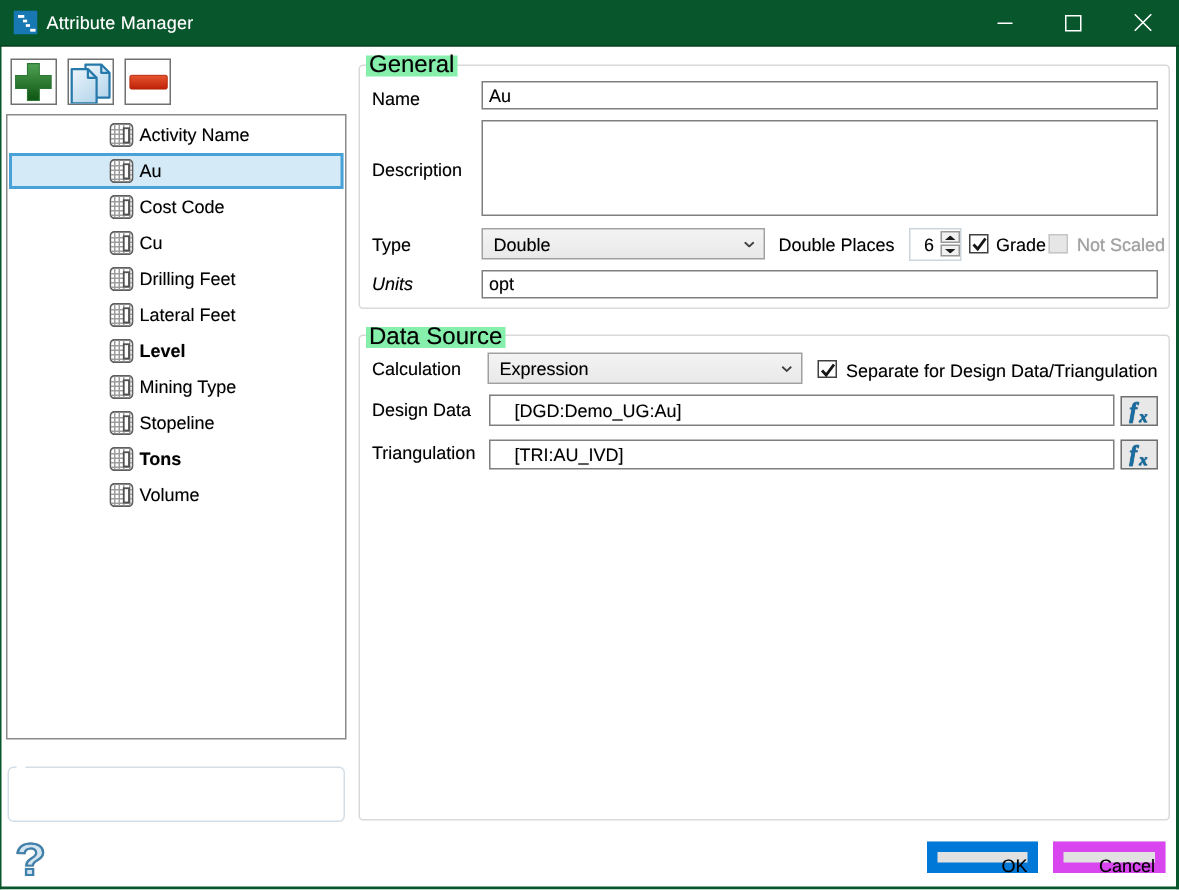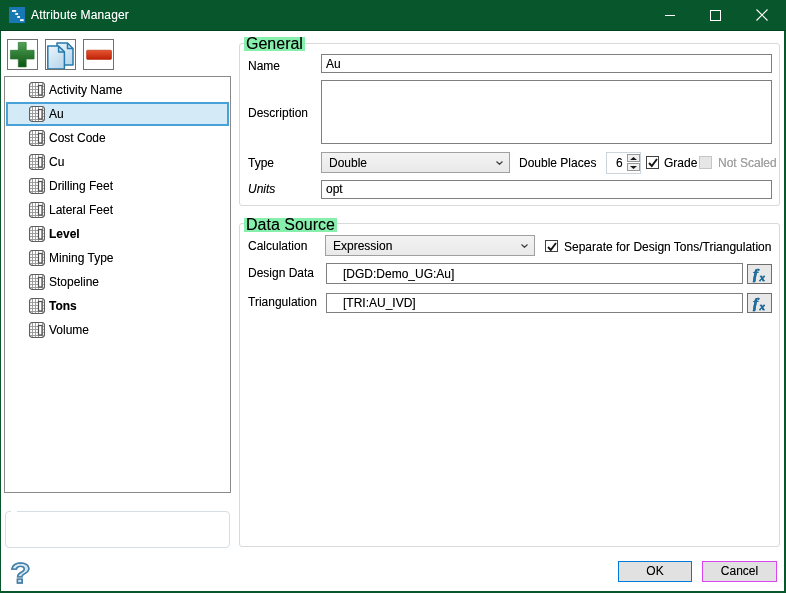--- a/index.html
+++ b/index.html
@@ -8,37 +8,37 @@
 #frameL{left:0;top:0;width:1px;height:593px;background:#08562c;}
 #frameR{left:784px;top:0;width:2px;height:593px;background:#08562c;}
 #frameB{left:0;top:591px;width:786px;height:2px;background:#08562c;}
 
 #titlebar{left:0;top:0;width:786px;height:31px;background:#08562c;border-bottom:1px solid #04421f;}
 #title{left:31px;top:0;height:30px;line-height:30px;color:#fff;font-size:12px;letter-spacing:0.15px;text-shadow:0 0 0.55px rgba(255,255,255,0.45);}
 
 .tbtn{width:31px;height:31px;border:1px solid #707070;background:#fff;top:39px;}
 
 #list{left:4px;top:76px;width:227px;height:417px;border:1px solid #8a8a8a;background:#fff;}
-.row{position:absolute;width:223px;height:24px;}
+.row{position:absolute;width:223px;height:24px;margin-left:44px;}
 .row .ic{position:absolute;left:23px;top:4px;}
 .row .tx{position:absolute;left:43px;top:0;height:24px;line-height:24px;font-size:12px;}
 
 
 .group{border:1px solid #d9d9d9;background:#fff;border-radius:3px;}
 .glabel{position:absolute;top:-7px;left:4px;background:#86efac;padding:0 2px;font-size:16px;line-height:14px;}
 .lbl{position:absolute;font-size:12px;line-height:14px;white-space:nowrap;}
 .tbx{position:absolute;border:1px solid #7f7f7f;background:#fff;font-size:12px;}
 .tbx span{position:absolute;left:4px;top:50%;margin-top:-7px;line-height:14px;}
 .combo{position:absolute;border:1px solid #a0a0a0;background:linear-gradient(#f3f3f3,#e9e9e9);font-size:12px;}
 .combo .ct{position:absolute;left:7px;top:50%;margin-top:-7px;line-height:14px;}
 .combo svg{position:absolute;right:6px;top:50%;margin-top:-2px;}
 .cb{position:absolute;width:12.5px;height:12.5px;border:1px solid #404040;background:#fff;}
 .cb svg{position:absolute;left:0;top:0;}
 .cb.dis{border:1px solid #c6c6c6;background:#e6e6e6;}
-.btn{position:absolute;background:#e1e1e1;border:1px solid #d946ef;text-align:center;font-size:12px;}
+.btn{position:absolute;background:#e1e1e1;border:7px solid #d946ef;text-align:right;font-size:12px;}
 </style></head>
 <body>
 <div class="abs" id="frameL"></div>
 <div class="abs" id="frameR"></div>
 <div class="abs" id="frameB"></div>
 <div class="abs" id="titlebar"></div>
 <svg class="abs" style="left:9px;top:7px" width="16" height="16">
     <rect width="16" height="16" fill="#1878b4"></rect>
     <g fill="#fff">
       <rect x="3" y="3" width="4.2" height="1.9"></rect>
@@ -243,21 +243,21 @@
     <span class="ct">Expression</span>
     <svg width="7" height="4">
       <polyline points="0.5,0.5 3.5,3.3 6.5,0.5" stroke="#404040" stroke-width="1.2" fill="none"></polyline>
     </svg>
   </div>
 <div class="cb" style="left:545px;top:239.5px;">
     <svg width="12" height="12">
       <polyline points="2,6 4.8,9 10,2" stroke="#161616" stroke-width="1.9" fill="none"></polyline>
     </svg>
   </div>
-<div class="lbl" style="left:564px;top:240px;">Separate for Design Tons/Triangulation</div>
+<div class="lbl" style="left:564px;top:240px;">Separate for Design Data/Triangulation</div>
 <div class="lbl" style="left:248px;top:266px;">Design Data</div>
 <div class="tbx" style="left:326px;top:263px;width:417px;height:21px;">
     <span style="left:16px;">[DGD:Demo_UG:Au]</span>
   </div>
 <div class="abs" style="left:747px;top:264px;width:25px;height:20px;background:#e8e8e8;border:1px solid #6f6f6f;"><svg width="23" height="18">
       <g fill="#1b72a8" stroke="#1b72a8" stroke-width="0.5">
         <text x="5" y="13.5" font-family="Liberation Serif" font-style="italic" font-weight="bold" font-size="15">f</text>
         <text x="11.5" y="16" font-family="Liberation Serif" font-style="italic" font-weight="bold" font-size="11">x</text>
       </g>
     </svg></div>

